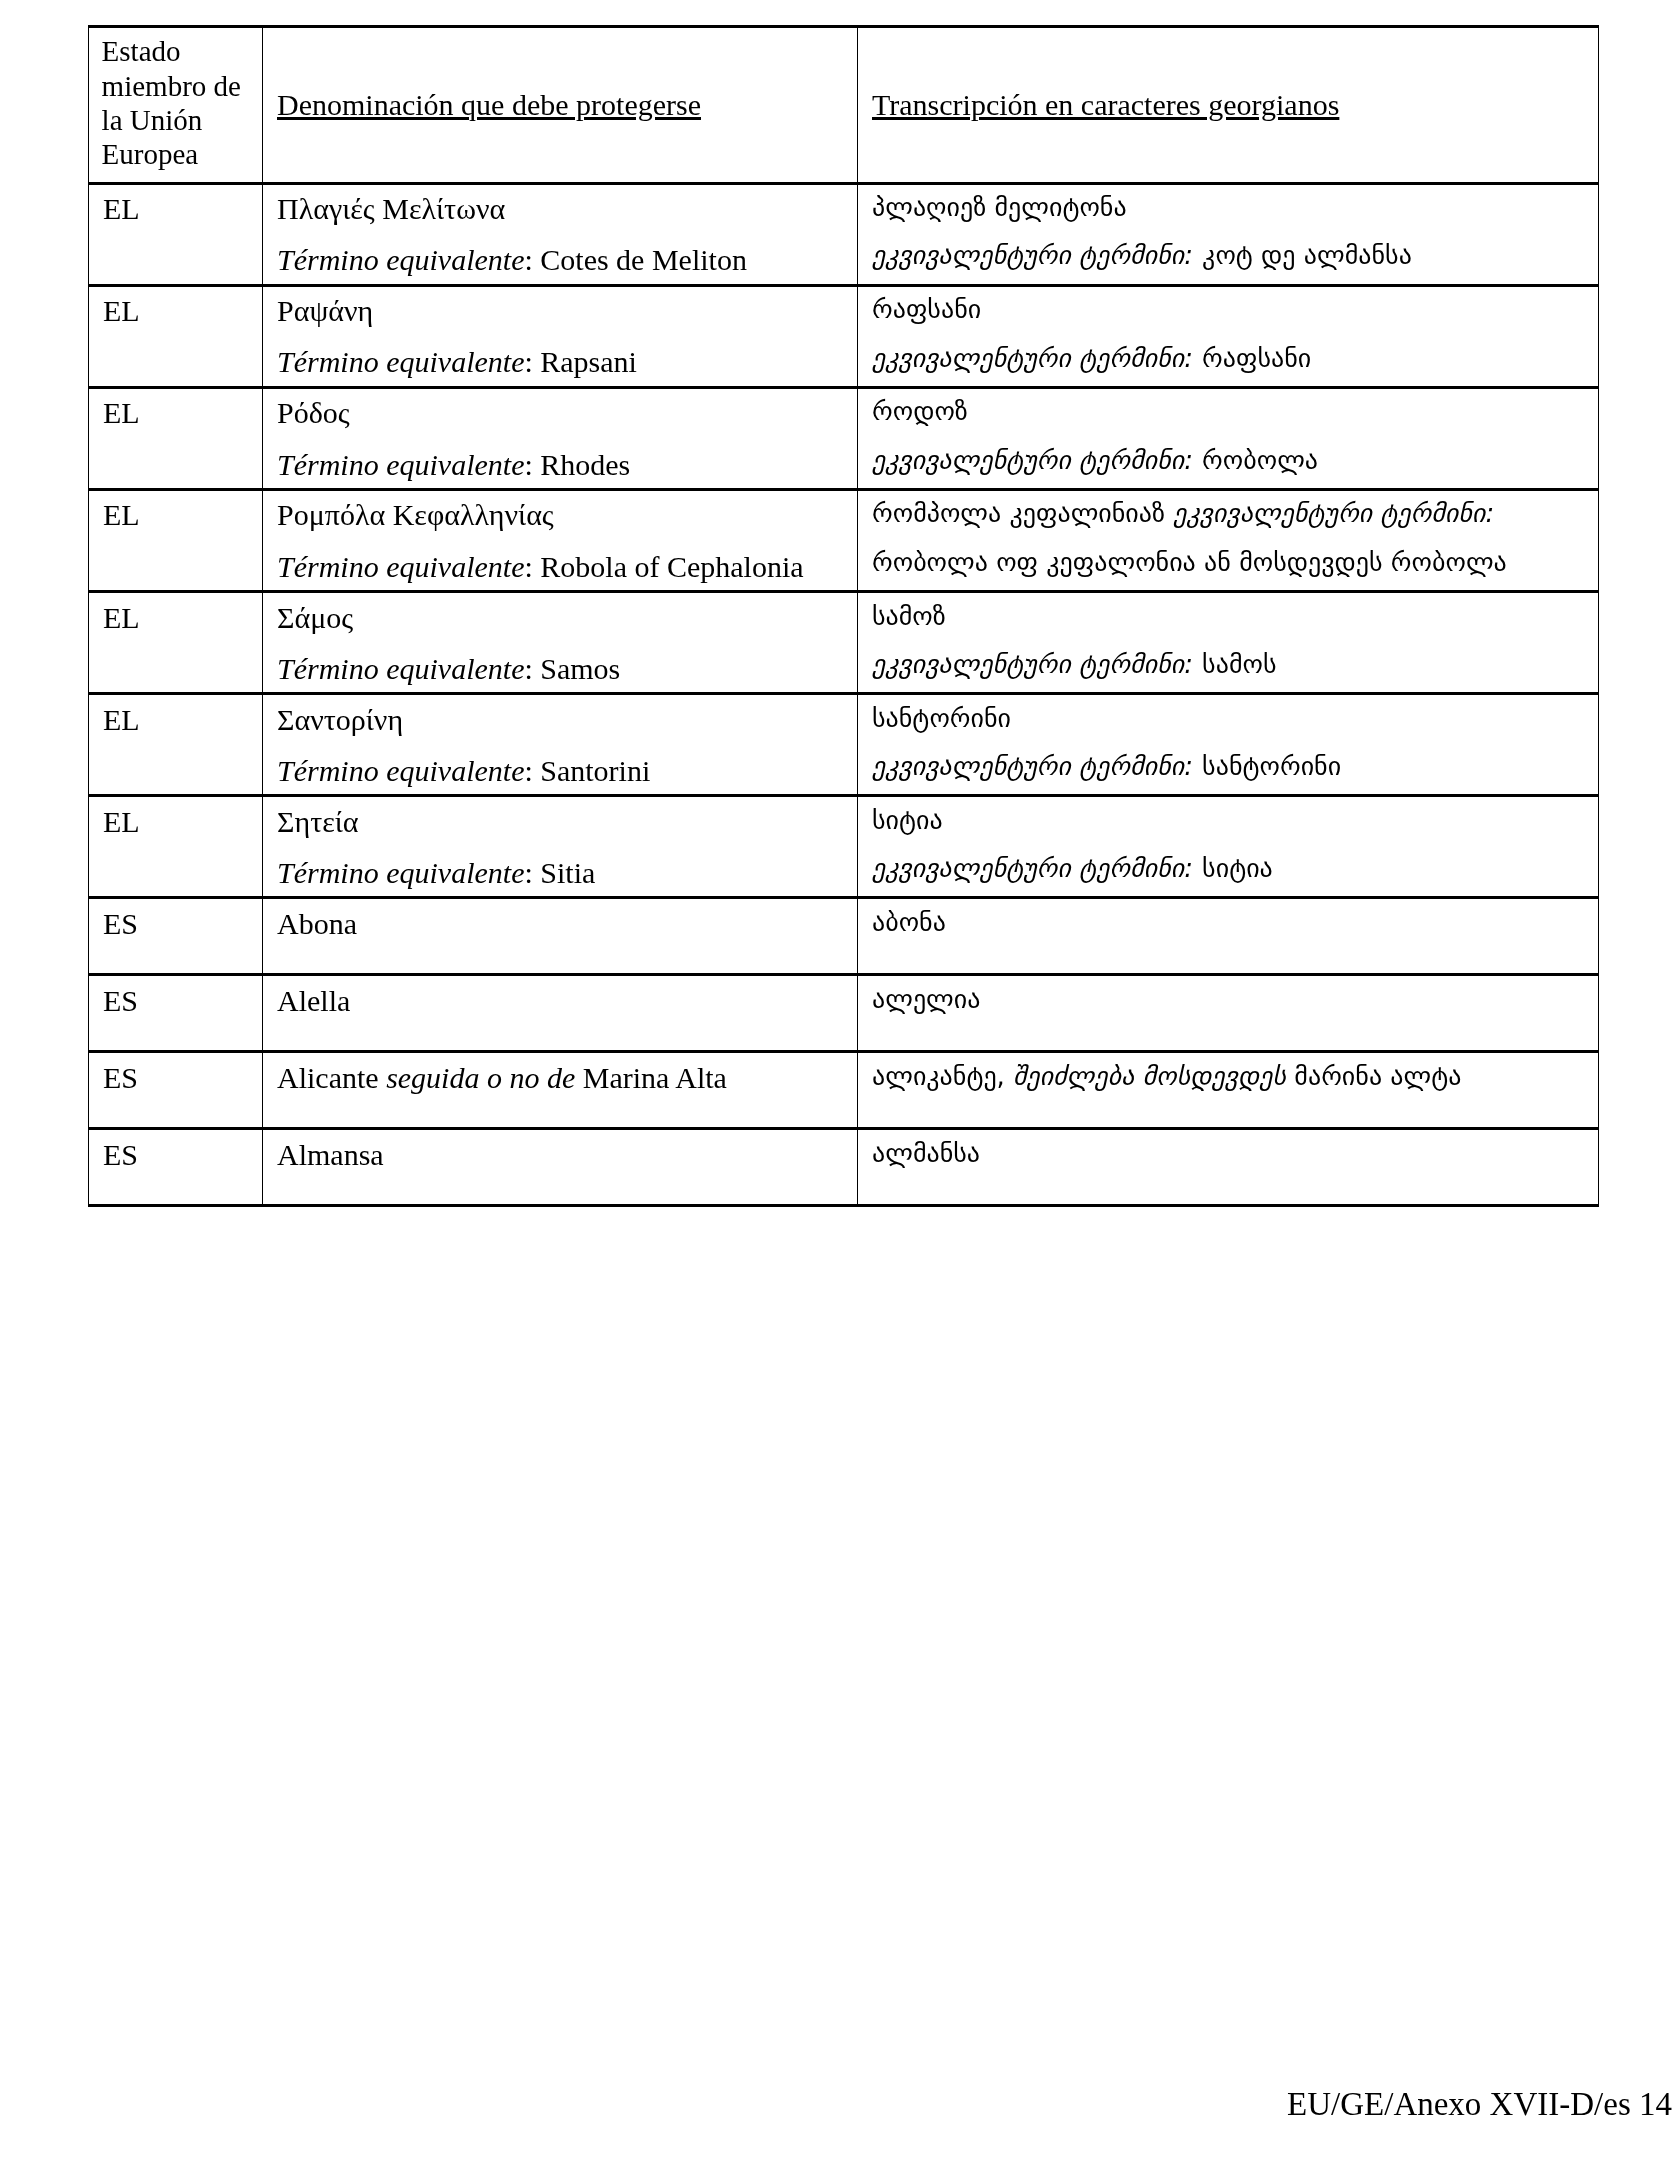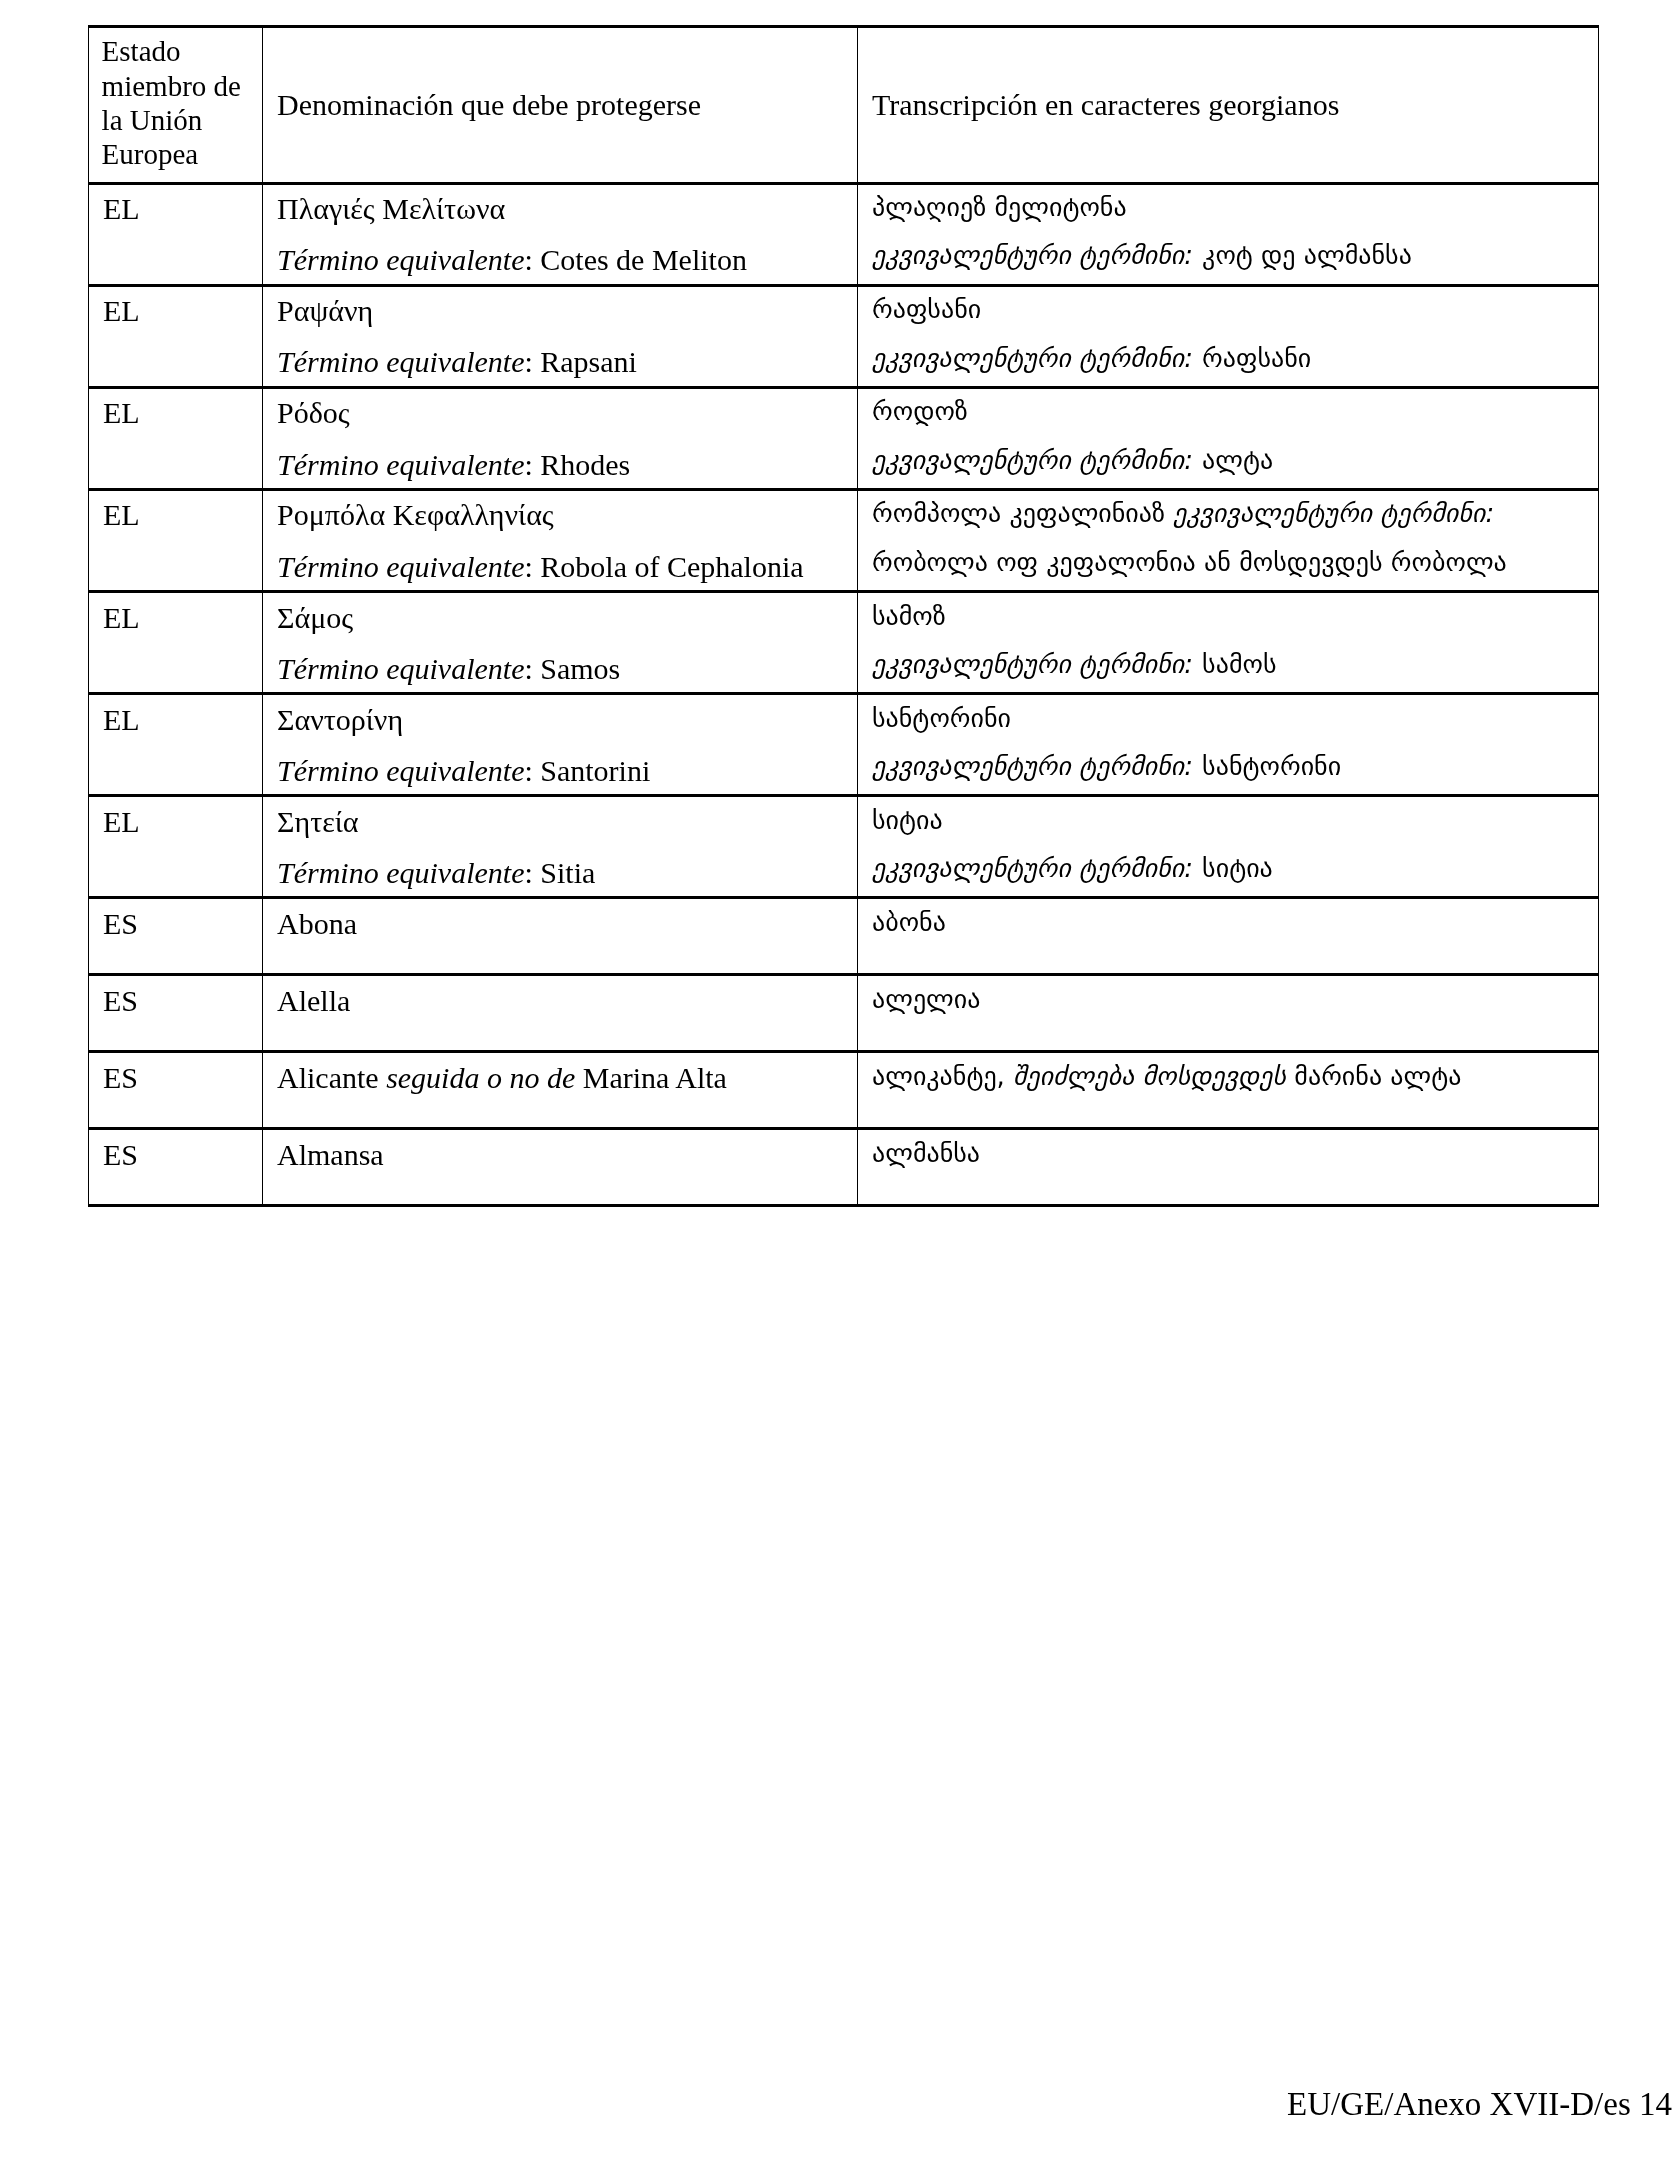--- a/index.html
+++ b/index.html
@@ -28,21 +28,21 @@
     font-size: 30px;
     font-weight: normal;
     text-align: left;
     line-height: 1.18;
     overflow: hidden;
   }
   thead tr { height: 157px; }
   tbody tr.el-row { height: 94px; }
   tbody tr.es-row { height: 77px; }
   th.h1 { vertical-align: top; padding-right: 3.1px; padding-left: 12.6px; font-size: 29px; }
-  th.h2, th.h3 { vertical-align: middle; }
+  th.h2, th.h3 { vertical-align: middle; text-decoration: underline; }
   .ka {
     font-family: "DejaVu Sans", sans-serif;
     font-size: 26px;
     line-height: 1.25;
   }
   .ln { white-space: nowrap; }
   .ln2 { margin-top: 15.7px; }
   .i { font-style: italic; }
   .sp { margin-left: 0.35em; }
   .footer {
@@ -100,21 +100,21 @@
       </tr>
 
       <tr class="el-row">
         <td><span>EL</span></td>
         <td>
           <div class="ln">Ρόδος</div>
           <div class="ln ln2"><span class="i">Término equivalente</span><span>: Rhodes</span></div>
         </td>
         <td class="ka">
           <div class="ln">როდოზ</div>
-          <div class="ln ln2"><span class="i">ეკვივალენტური ტერმინი:</span><span class="sp">ალტა</span></div>
+          <div class="ln ln2"><span class="i">ეკვივალენტური ტერმინი:</span><span class="sp">რობოლა</span></div>
         </td>
       </tr>
 
       <tr class="el-row">
         <td><span>EL</span></td>
         <td>
           <div class="ln">Ρομπόλα Κεφαλληνίας</div>
           <div class="ln ln2"><span class="i">Término equivalente</span><span>: Robola of Cephalonia</span></div>
         </td>
         <td class="ka">

